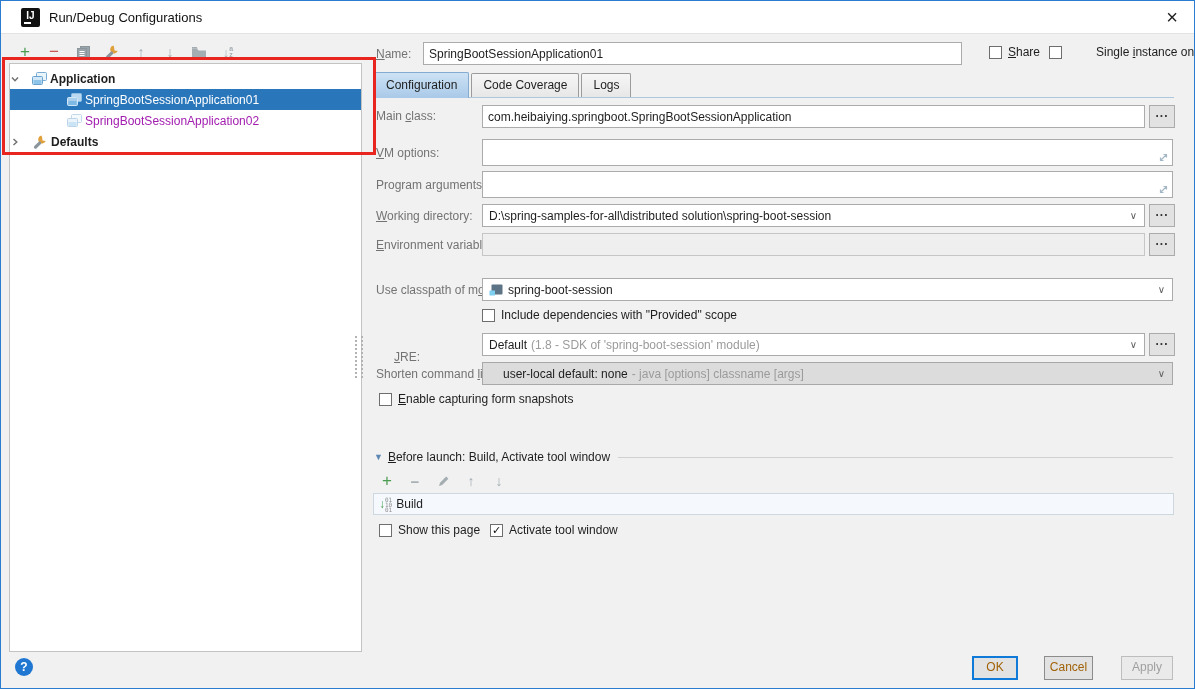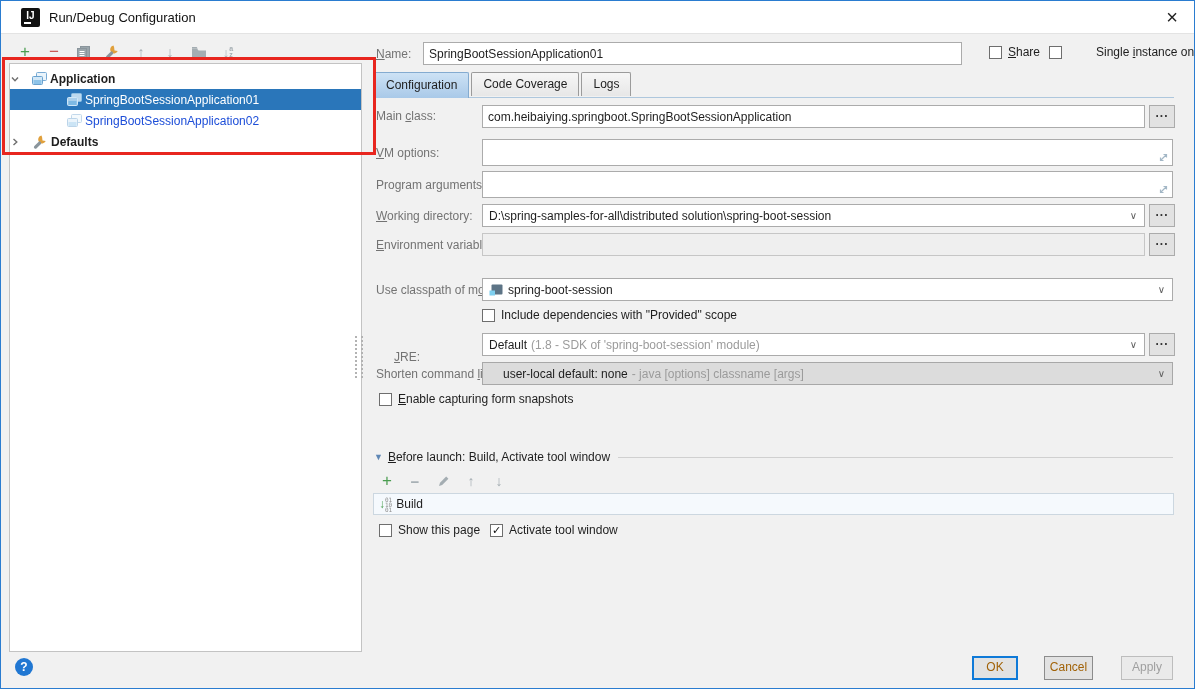--- a/index.html
+++ b/index.html
@@ -22,21 +22,21 @@
   .sorti .dn{font-size:13px;}
   .sorti .az{display:flex;flex-direction:column;font-size:7px;line-height:6px;color:#a4adb2;}
   
   .treepanel{position:absolute;left:8px;top:62px;width:353px;height:589px;background:#fff;border:1px solid #c3c3c3;box-sizing:border-box;padding-top:4px;}
   .trow{height:21px;display:flex;align-items:center;white-space:nowrap;}
   .trow .chev{width:22px;text-align:center;flex:0 0 22px;}
   .trow .ticon{margin-right:3px;display:flex;}
   .troot{font-weight:bold;}
   .tchild{padding-left:57px;}
   .tsel{background:#2a76ba;color:#fff;}
-  .tdim{color:#1d4ed8;}
+  .tdim{color:#a21caf;}
   .tdim .ticon{opacity:.45;}
   
   .redbox{position:absolute;left:1px;top:56px;width:374px;height:98px;border:3px solid #e8261f;z-index:60;pointer-events:none;box-sizing:border-box;}
   
   .grip{position:absolute;left:354px;top:335px;width:4px;height:42px;border-left:2px dotted #b3b3b3;border-right:2px dotted #b3b3b3;z-index:5;cursor:col-resize;}
   
   .lbl{position:absolute;white-space:nowrap;color:#737373;}
   .lbl u,.cbrow u{text-decoration:underline;}
   .tf{position:absolute;border:1px solid #ababab;background:#fff;box-sizing:border-box;font:12px "Liberation Sans",sans-serif;color:#1e1e1e;padding:0 5px;outline:none;}
   .fieldwrap{position:absolute;box-sizing:border-box;}
@@ -45,21 +45,21 @@
   .dots{position:absolute;width:26px;height:23px;border:1px solid #ababab;background:#e2e2e2;box-sizing:border-box;text-align:center;line-height:14px;font-weight:bold;letter-spacing:1px;color:#333;cursor:pointer;}
   .combo{position:absolute;height:23px;border:1px solid #ababab;background:#fff;box-sizing:border-box;display:flex;align-items:center;padding:0 22px 0 6px;white-space:nowrap;overflow:hidden;cursor:default;}
   .combo .chev{position:absolute;right:7px;top:6px;color:#5f5f5f;font-size:10px;line-height:10px;}
   .combo.gray{background:#dcdcdc;border-color:#a8a8a8;padding-left:20px;}
   .combo .hint{color:#9b9b9b;margin-left:4px;}
   .field-gray{background:#efefef;border-color:#c6c6c6;}
   
   .cbrow{position:absolute;display:flex;align-items:center;gap:6px;white-space:nowrap;cursor:default;}
   .cb{width:13px;height:13px;border:1px solid #6e6e6e;background:#fff;box-sizing:border-box;display:inline-flex;align-items:center;justify-content:center;font-size:11px;line-height:1;color:#0d0d0d;flex:0 0 13px;}
   
-  .tabs{position:absolute;left:373px;top:71px;display:flex;align-items:flex-start;gap:2px;z-index:2;}
+  .tabs{position:absolute;left:373px;top:71px;display:flex;align-items:center;gap:2px;z-index:2;}
   .tab{height:24px;box-sizing:border-box;border:1px solid #9b9b9b;border-bottom:none;border-radius:2px 2px 0 0;background:linear-gradient(#f6f6f6,#e7e7e7);padding:0 11px;line-height:22px;cursor:pointer;}
   .tab.sel{height:26px;line-height:25px;background:linear-gradient(#cde2f5,#a9c9e8);border-color:#84abd0;}
   .tabline{position:absolute;left:372px;top:96px;width:801px;height:1px;background:#aec7dd;}
   
   .blhead{position:absolute;left:373px;top:449px;width:799px;display:flex;align-items:center;white-space:nowrap;}
   .blhead .tri{color:#5f87b5;font-size:9px;margin-right:5px;}
   .blhead .rule{flex:1;height:1px;background:#d0d0d0;margin-left:8px;}
   .bltb{position:absolute;left:378px;top:471px;display:flex;align-items:center;gap:12px;height:18px;}
   .bltb .dis{color:#a4adb2;}
   .taskbox{position:absolute;left:372px;top:492px;width:801px;height:22px;background:#f5f9fd;border:1px solid #ccd7e0;box-sizing:border-box;display:flex;align-items:center;padding-left:5px;gap:4px;}
@@ -76,21 +76,21 @@
 </head>
 <body>
 
 <div class="window">
 
   <div class="titlebar">
     <div class="logo">
       <span class="ij">IJ</span>
       <span class="bar"></span>
     </div>
-    <span class="title">Run/Debug Configuration</span>
+    <span class="title">Run/Debug Configurations</span>
     <div class="close">×</div>
   </div>
 
   <div class="ltb">
     <div class="tbi plus">+</div>
     <div class="tbi minus">−</div>
     <div class="tbi">
       <svg width="15" height="15" viewBox="0 0 15 15">
           <rect x="4.5" y="1.5" width="9" height="11" fill="#9aa5ab" stroke="#8a959c"></rect>
           <rect x="1.5" y="3.5" width="9" height="11" fill="#9aa5ab" stroke="#8a959c"></rect>

